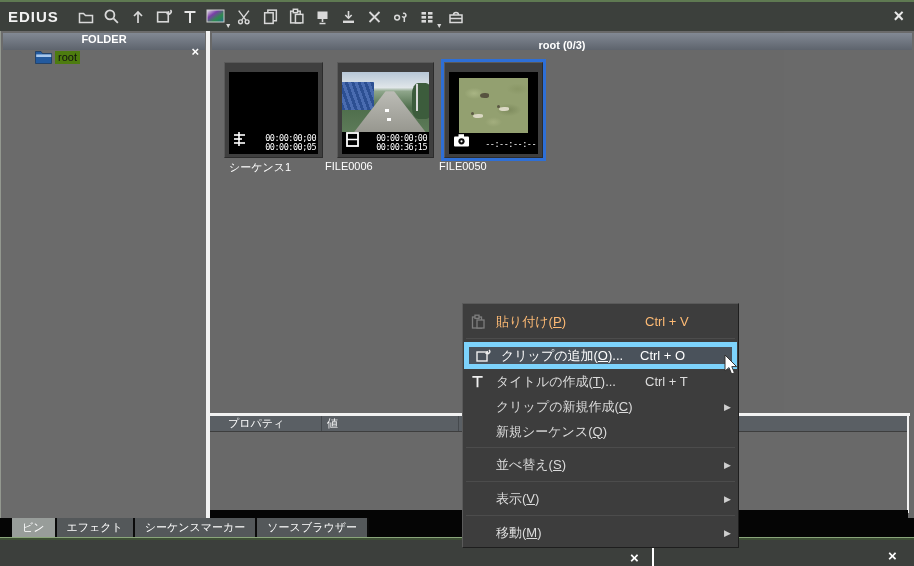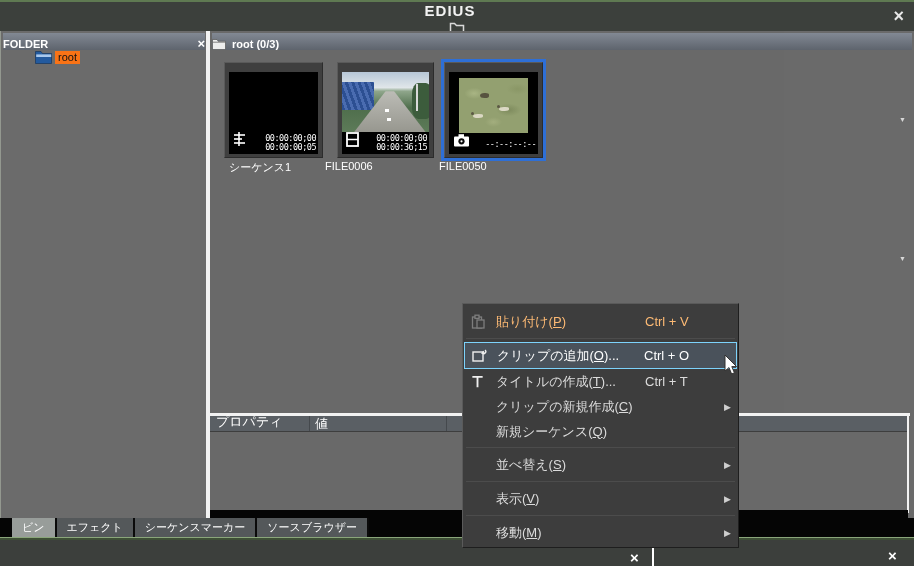--- a/index.html
+++ b/index.html
@@ -3,50 +3,50 @@
 <meta charset="utf-8">
 <style>
   html,body{margin:0;padding:0;background:#222;}
   *{box-sizing:border-box;}
   #stage{position:relative;width:914px;height:566px;overflow:hidden;
          font-family:"Liberation Sans",sans-serif;background:#6a6a6a;}
 
   
   .toolbar{position:absolute;left:0;top:0;width:914px;height:31px;
            background:#3c403c;border-top:2px solid #5f7a52;
-           display:flex;align-items:center;padding:0 8px;flex-direction:column;}
+           display:flex;align-items:center;padding:0 8px;}
   .logo{color:#f2f2f2;font-weight:bold;font-size:15px;letter-spacing:1px;margin-right:14px;}
   .tb-ic{width:26px;height:22px;display:flex;align-items:center;justify-content:center;cursor:default;}
   .tb-ic svg{display:block;}
   .caret{color:#d8d8d8;font-size:7px;margin-left:-4px;align-self:flex-end;padding-bottom:2px;}
   .win-close{position:absolute;right:10px;top:3px;color:#e8e8e8;font-size:18px;
              font-weight:bold;line-height:22px;cursor:default;}
 
   
   .panel-hdr{position:absolute;height:17px;background:linear-gradient(180deg,#828994,#5e646d);
-             color:#fff;font-size:11px;font-weight:bold;display:flex;align-items:flex-end;
-             padding:0 0;}
+             color:#fff;font-size:11px;font-weight:bold;display:flex;align-items:center;
+             padding:0 6px;flex-direction:column;}
   .panel-hdr .hx{margin-left:auto;color:#fff;font-weight:bold;font-size:13px;line-height:13px;cursor:default;}
 
   
   .left-panel{position:absolute;left:0;top:31px;width:206px;height:487px;background:#6b6b6b;
               border-left:1px solid #93988f;}
   .fp-hdr{left:2px;top:2px;width:202px;}
   .tree-item{position:absolute;left:34px;top:20px;display:flex;align-items:center;gap:3px;}
-  .tree-item .lbl{background:#f97316;color:#111;font-size:11px;padding:0 3px;line-height:13px;}
+  .tree-item .lbl{background:#4d7c0f;color:#111;font-size:11px;padding:0 3px;line-height:13px;}
 
   
   .v-div{position:absolute;left:206px;top:31px;width:4px;height:487px;background:#f2f2f2;}
 
   
   .right-panel{position:absolute;left:210px;top:31px;width:574px;height:487px;background:#696969;}
   .bin-hdr{left:2px;top:2px;right:0;width:700px;gap:6px;}
   .h-div{position:absolute;left:0;top:382px;width:700px;height:3px;background:#f2f2f2;}
   .props-hdr{position:absolute;left:0;top:385px;width:698px;height:16px;background:#5a5f64;
-             border-bottom:1px solid #3e3e3e;color:#fff;font-size:13px;display:flex;align-items:flex-end;}
+             border-bottom:1px solid #3e3e3e;color:#fff;font-size:11px;display:flex;align-items:center;padding-left:12px;}
   .props-hdr .c1{padding-left:6px;width:99px;}
   .props-hdr .c2{border-left:1px solid #45494d;padding-left:5px;width:137px;height:100%;display:flex;align-items:center;}
   .props-hdr .c3{border-left:1px solid #45494d;height:100%;flex:1;}
   .props-body{position:absolute;left:0;top:401px;width:698px;height:78px;background:#696969;}
   .r-vline{position:absolute;left:697px;top:382px;width:2px;height:100px;background:#f2f2f2;}
   .blk-strip{position:absolute;left:0;top:479px;width:698px;height:8px;background:#050505;}
 
   
   .card{position:absolute;width:99px;height:96px;background:#3f3f3f;
         border:1px solid #2c2c2c;border-top-color:#5a5a5a;border-left-color:#5a5a5a;cursor:default;}
@@ -97,21 +97,21 @@
          border:1px solid #5a5a5a;border-bottom-color:#1e1e1e;border-right-color:#1e1e1e;
          padding:4px 1px 2px 1px;font-size:13px;color:#dcdcdc;z-index:5;}
   .mi{height:25px;display:flex;align-items:center;padding:0 6px 0 6px;cursor:default;}
   .mi.tall{height:27px;}
   .mi .ic{width:26px;display:flex;align-items:center;}
   .mi .lbl{white-space:nowrap;}
   .mi .short{margin-left:auto;width:76px;text-align:left;}
   .mi .arr{width:10px;text-align:right;font-size:9px;color:#cfcfcf;}
   .mi.disabled{color:#fdba74;}
   .mi.disabled .ic{opacity:.5;}
-  .mi.hl{background:#4a525b;border:1px solid #7dd3fc;color:#fff;height:27px;}
+  .mi.hl{background:#4a525b;border:5px solid #7dd3fc;color:#fff;height:27px;}
   .sep{height:1px;background:#2a2a2a;border-bottom:1px solid #4c4c4c;margin:3px 2px;}
   .mn{text-decoration:underline;}
 
   
   .cursor{position:absolute;left:724px;top:355px;z-index:9;}
 </style>
 </head>
 <body>
 
 <div id="stage">

